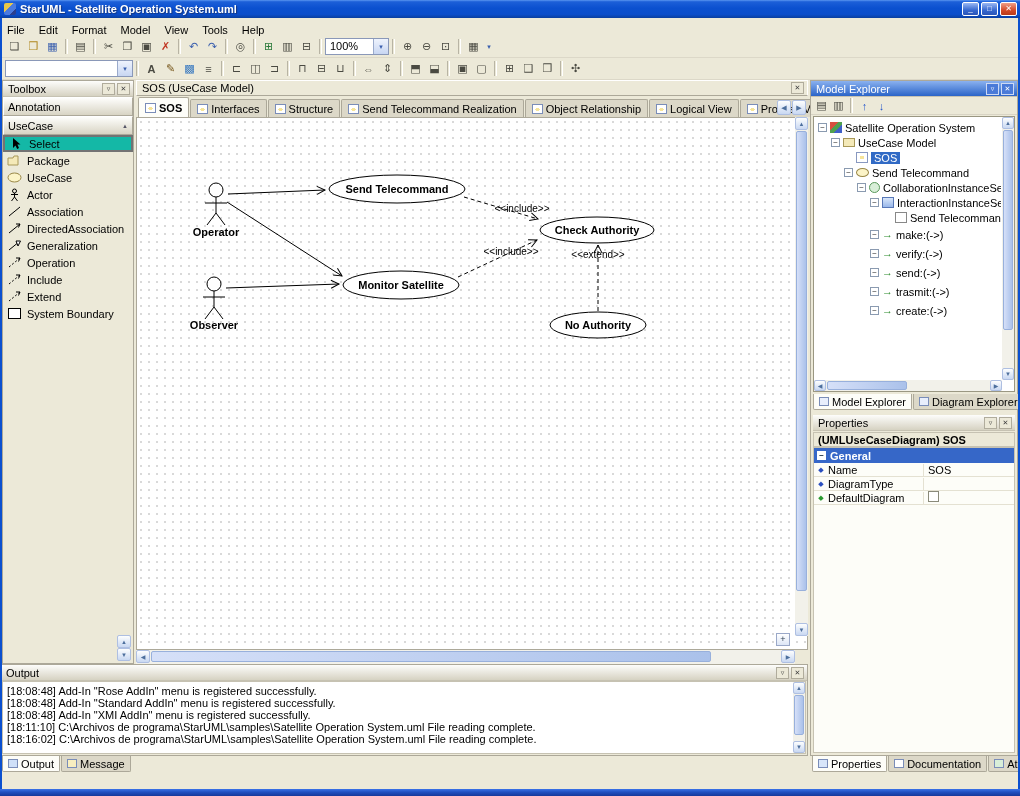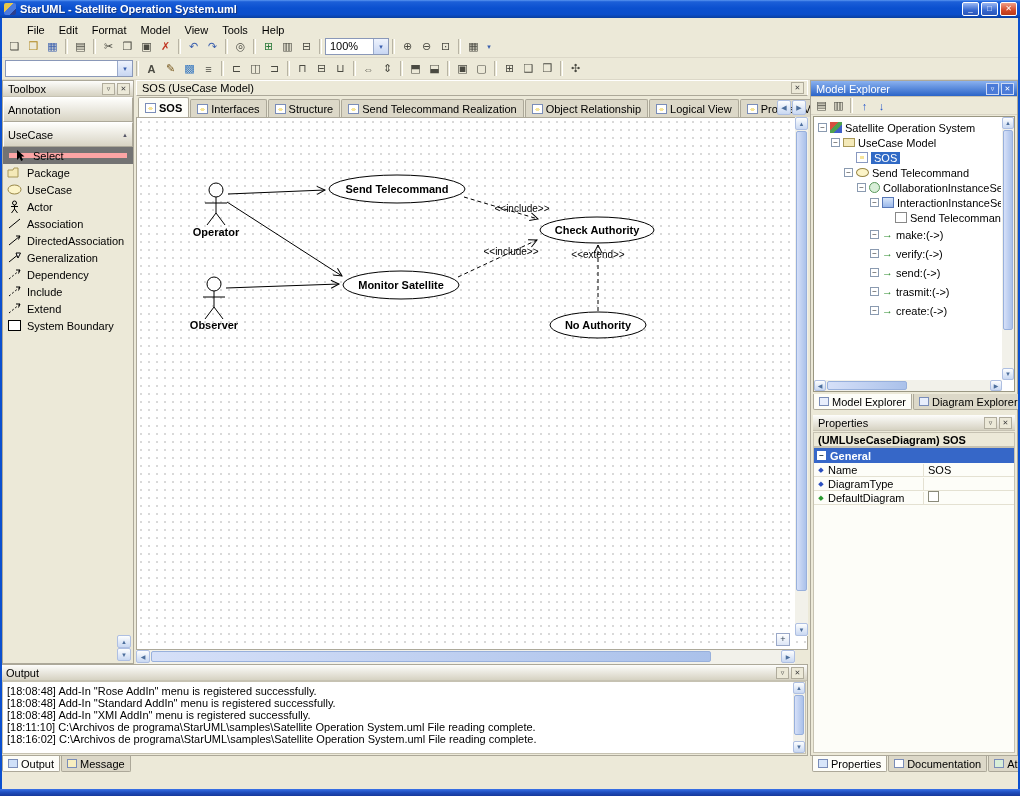--- a/index.html
+++ b/index.html
@@ -15,21 +15,21 @@
   .app-icon{width:12px;height:12px;margin:0 4px 0 1px;border-radius:2px;flex:none;
     background:linear-gradient(135deg,#e8c84a 0 40%,#4a7ae0 40% 75%,#2a3f90 75%)}
   .title-text{flex:1;font-weight:bold;font-size:11px;text-shadow:1px 1px 1px #16367e;white-space:nowrap}
   .cap-btn{width:17px;height:14px;margin-left:2px;border:1px solid #fff;border-radius:2px;color:#fff;
     font-size:8px;line-height:12px;text-align:center;flex:none;
     background:linear-gradient(180deg,#9ab8f4,#3668cf 60%,#2a55b8)}
   .cap-btn.close{background:linear-gradient(180deg,#f0a088,#d44a28 60%,#b83a1a)}
 
   
   .menubar{position:absolute;left:0;top:18px;width:1020px;height:24px;background:#ece9d8;
-    display:flex;align-items:center;padding-left:20px;border-bottom:1px solid #dcd8c8}
+    display:flex;align-items:center;padding-left:0;border-bottom:1px solid #dcd8c8}
   .menu-item{padding:2px 7px;white-space:nowrap}
   .tbar{position:absolute;left:0;width:1020px;height:22px;background:#ece9d8;display:flex;
     align-items:center;padding-left:5px;border-bottom:1px solid #dcd8c8}
   .ticon{width:19px;height:17px;display:flex;align-items:center;justify-content:center;
     font-size:11px;color:#4a4a42;flex:none}
   .sep{width:3px;height:15px;border-left:1px solid #b8b4a4;border-right:1px solid #fff;margin:0 3px;flex:none}
   .combo{height:17px;background:#fff;border:1px solid #8a98b8;display:flex;align-items:stretch;flex:none}
   .combo .cv{flex:1;padding:1px 0 0 4px;white-space:nowrap;overflow:hidden}
   .combo .cb{width:15px;background:linear-gradient(#eef3fd,#c8d6f2);border-left:1px solid #9aaacb;
     font-size:7px;color:#3a5fae;display:flex;align-items:center;justify-content:center}
@@ -37,25 +37,25 @@
   
   .toolbox{position:absolute;left:2px;top:80px;width:132px;height:584px;background:#ece9d8;
     border:1px solid #aca899}
   .panel-hd{height:16px;display:flex;align-items:center;padding:0 3px 0 5px;
     background:linear-gradient(#fdfdfb,#d6d2c2);border-bottom:1px solid #c6c2b2;white-space:nowrap}
   .panel-hd .hd-t{flex:1;overflow:hidden}
   .hd-btn{width:13px;height:12px;margin-left:2px;border:1px solid #b0ac9c;background:#ece9d8;
     font-size:7px;line-height:10px;text-align:center;color:#444;flex:none}
   .panel-hd.blue{background:linear-gradient(#8ab1ef,#2a64c8);color:#fff}
   .panel-hd.blue .hd-btn{background:#4a7ad8;border-color:#cdd9f4;color:#fff}
-  .tgroup{height:25px;display:flex;align-items:center;padding:0 4px;
+  .tgroup{height:19px;display:flex;align-items:center;padding:0 4px;
     background:linear-gradient(#fefefc,#d8d4c4);border:1px solid #fff;border-bottom-color:#aca899;border-right-color:#aca899}
   .tgroup .gt{flex:1}
   .titem{height:17px;display:flex;align-items:center;padding-left:4px;white-space:nowrap}
-  .titem.sel{background:#fca5a5;border:6px solid #737373}
+  .titem.sel{background:#14b8a6;border:2px solid #737373}
   .titem svg{flex:none;margin-right:5px}
   .tspin{position:absolute;right:2px;bottom:2px;display:flex;flex-direction:column}
   .tspin .sb-btn{width:14px;height:13px}
 
   
   .canvas-wrap{position:absolute;left:136px;top:80px;width:672px;height:584px;background:#ece9d8}
   .cv-title{height:16px;display:flex;align-items:center;padding:0 3px 0 5px;background:#ece9d8;
     border:1px solid #fff;border-bottom:1px solid #aca899;white-space:nowrap}
   .cv-title .hd-t{flex:1}
   .cv-tabs{height:21px;display:flex;align-items:flex-end;padding-left:2px;background:#ece9d8;position:relative}
@@ -306,21 +306,21 @@
         </svg>
       <span>Generalization</span>
     </div>
     <div class="titem">
       <svg width="15" height="13">
           <g stroke="#000" fill="none">
             <line x1="2" y1="11" x2="13" y2="2" stroke-dasharray="2,2"></line>
             <path d="M9,2 L13,2 L11.5,5.5"></path>
           </g>
         </svg>
-      <span>Dependency</span>
+      <span>Operation</span>
     </div>
     <div class="titem">
       <svg width="15" height="13">
           <g stroke="#000" fill="none">
             <line x1="2" y1="11" x2="13" y2="2" stroke-dasharray="2,2"></line>
             <path d="M9,2 L13,2 L11.5,5.5"></path>
           </g>
         </svg>
       <span>Include</span>
     </div>

